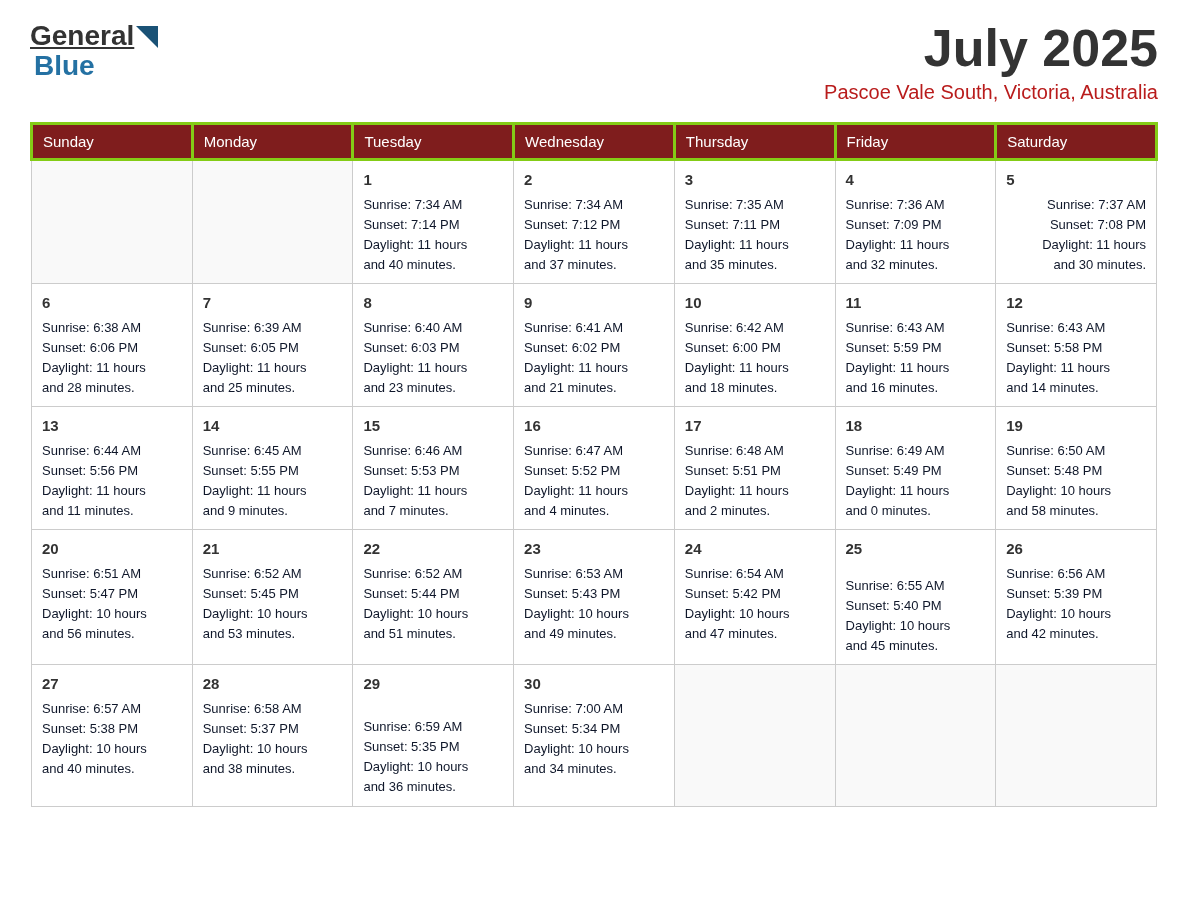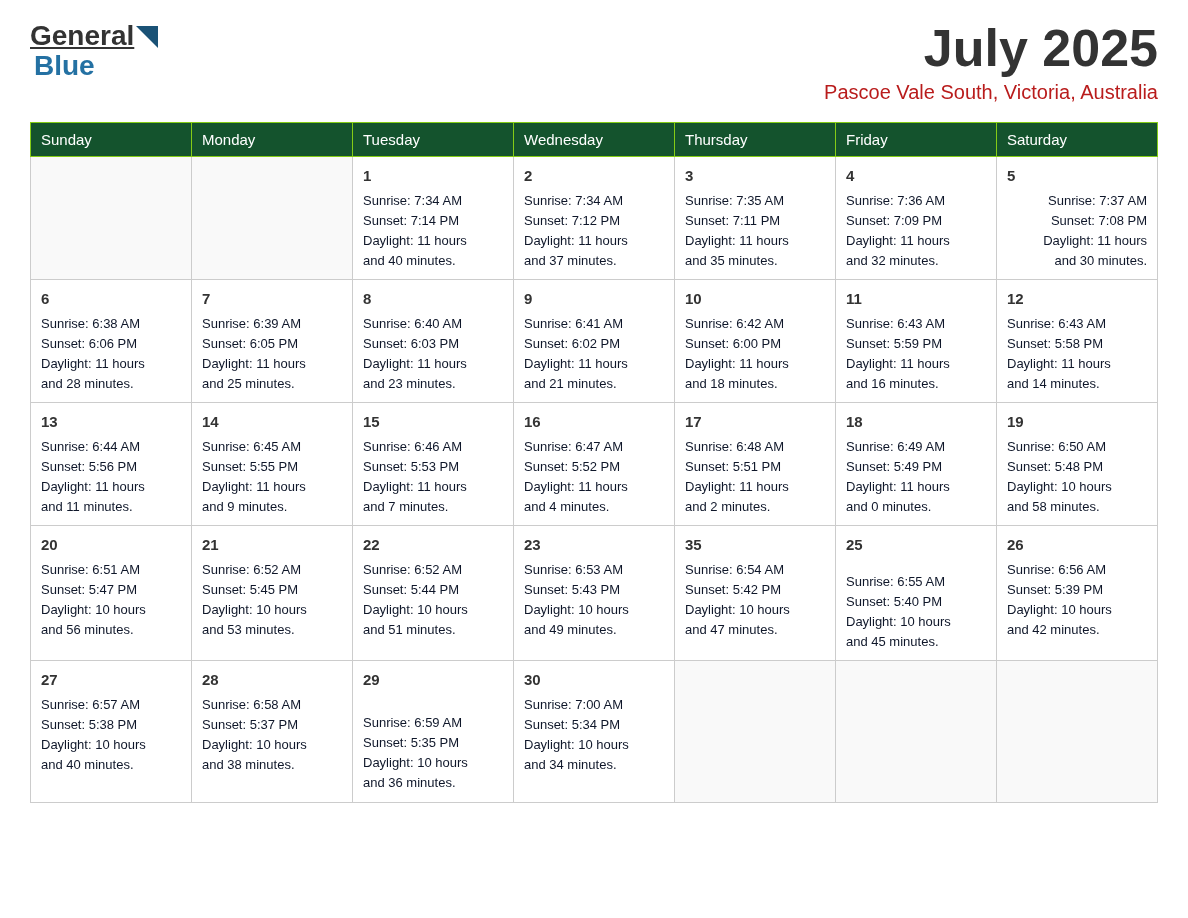--- a/index.html
+++ b/index.html
@@ -52,27 +52,27 @@
       font-weight: normal;
       color: #b91c1c;
       margin-top: 4px;
     }
     .calendar {
       width: 100%;
       border-collapse: collapse;
       border: 1px solid #aaa;
     }
     .calendar th {
-      background-color: #14532d;
+      background-color: #7f1d1d;
       color: #fff;
       padding: 8px 10px;
       font-size: 15px;
       font-weight: normal;
       text-align: left;
-      border: 1px solid #84cc16;
+      border: 3px solid #84cc16;
     }
     .calendar td {
       vertical-align: top;
       padding: 8px 10px;
       border: 1px solid #ccc;
       width: calc(100% / 7);
       min-height: 110px;
       font-size: 13px;
       color: #333;
       line-height: 1.5;
@@ -288,21 +288,21 @@
 and 51 minutes.</div>
         </td>
         <td>
           <span class="day-number">23</span>
           <div class="day-info" style="white-space: pre-line;">Sunrise: 6:53 AM
 Sunset: 5:43 PM
 Daylight: 10 hours
 and 49 minutes.</div>
         </td>
         <td>
-          <span class="day-number">35</span>
+          <span class="day-number">24</span>
           <div class="day-info" style="white-space: pre-line;">Sunrise: 6:54 AM
 Sunset: 5:42 PM
 Daylight: 10 hours
 and 47 minutes.</div>
         </td>
         <td>
           <span class="day-number">25</span>
           <div class="day-info" style="white-space: pre-line; margin-top: 15px;">Sunrise: 6:55 AM
 Sunset: 5:40 PM
 Daylight: 10 hours

